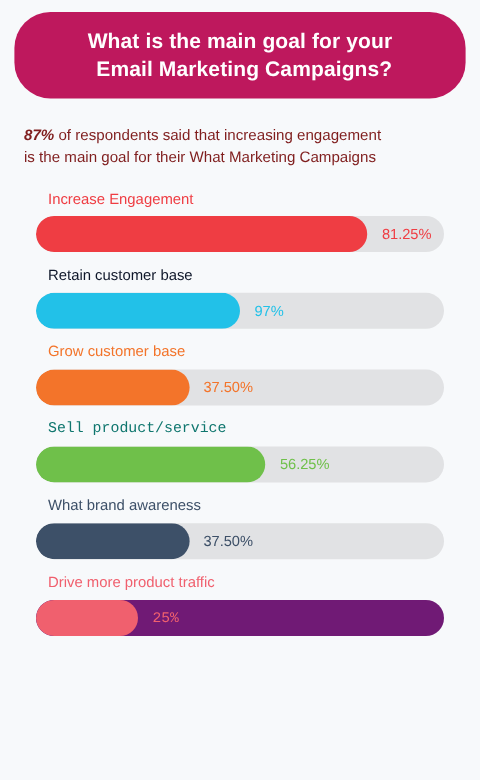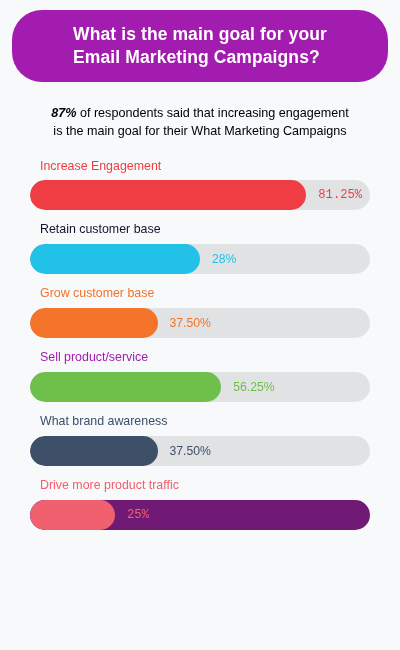--- a/index.html
+++ b/index.html
@@ -14,47 +14,46 @@
     overflow: hidden;
     position: relative;
   }
 
   
   .header-wrap {
     padding: 10px 12px 0 12px;
     box-sizing: border-box;
   }
   .header-pill {
-    background: #a21caf;
+    background: #be185d;
     border-radius: 30px;
     height: 72px;
     display: flex;
     align-items: center;
     justify-content: center;
-    text-align: left;
+    text-align: right;
   }
   .header-title {
     color: #ffffff;
     font-size: 17.5px;
     font-weight: bold;
     line-height: 1.32;
     letter-spacing: 0.1px;
     padding: 0 14px;
   }
   .header-title .line {
     display: block;
     white-space: nowrap;
   }
 
   
   .subtitle {
     margin: 22px 0 0 0;
     padding: 0 20px;
-    text-align: center;
-    color: #000000;
+    color: #7f1d1d;
     font-size: 12.6px;
     line-height: 1.45;
   }
   .subtitle .line {
     display: block;
     white-space: nowrap;
   }
   .subtitle .pct {
     font-weight: bold;
     font-style: italic;
@@ -112,41 +111,41 @@
 </div>
 
 <div class="subtitle">
   <span class="line"><span class="pct">87%</span><span> of respondents said that increasing engagement</span></span>
   <span class="line">is the main goal for their What Marketing Campaigns</span>
 </div>
 
 <div class="bars">
     <div class="bar-row">
       <div class="bar-label" style="color: rgb(239, 61, 67);">Increase Engagement</div>
-      <div class="bar-track" style="background: rgb(225, 226, 228); font-family: Liberation Mono, monospace;">
+      <div class="bar-track" style="background: rgb(225, 226, 228);">
         <div class="bar-fill" style="width: 81.25%; background: rgb(239, 61, 67);"></div>
         <div class="bar-value" style="left: calc(81.25% + 12px); color: rgb(239, 61, 67);">81.25%</div>
       </div>
     </div>
     <div class="bar-row">
       <div class="bar-label" style="color: #0f172a;">Retain customer base</div>
       <div class="bar-track" style="background: rgb(225, 226, 228);">
         <div class="bar-fill" style="width: 50%; background: rgb(34, 193, 232);"></div>
-        <div class="bar-value" style="left: calc(50% + 12px); color: rgb(34, 193, 232);">28%</div>
+        <div class="bar-value" style="left: calc(50% + 12px); color: rgb(34, 193, 232);">97%</div>
       </div>
     </div>
     <div class="bar-row">
       <div class="bar-label" style="color: rgb(243, 116, 42);">Grow customer base</div>
       <div class="bar-track" style="background: rgb(225, 226, 228);">
         <div class="bar-fill" style="width: 37.5%; background: rgb(243, 116, 42);"></div>
         <div class="bar-value" style="left: calc(37.5% + 12px); color: rgb(243, 116, 42);">37.50%</div>
       </div>
     </div>
     <div class="bar-row">
-      <div class="bar-label" style="color: #a21caf;">Sell product/service</div>
+      <div class="bar-label" style="color: #0f766e; font-family: Liberation Mono, monospace;">Sell product/service</div>
       <div class="bar-track" style="background: rgb(225, 226, 228);">
         <div class="bar-fill" style="width: 56.25%; background: rgb(111, 192, 74);"></div>
         <div class="bar-value" style="left: calc(56.25% + 12px); color: rgb(111, 192, 74);">56.25%</div>
       </div>
     </div>
     <div class="bar-row">
       <div class="bar-label" style="color: rgb(61, 80, 104);">What brand awareness</div>
       <div class="bar-track" style="background: rgb(225, 226, 228);">
         <div class="bar-fill" style="width: 37.5%; background: rgb(61, 80, 104);"></div>
         <div class="bar-value" style="left: calc(37.5% + 12px); color: rgb(61, 80, 104);">37.50%</div>

